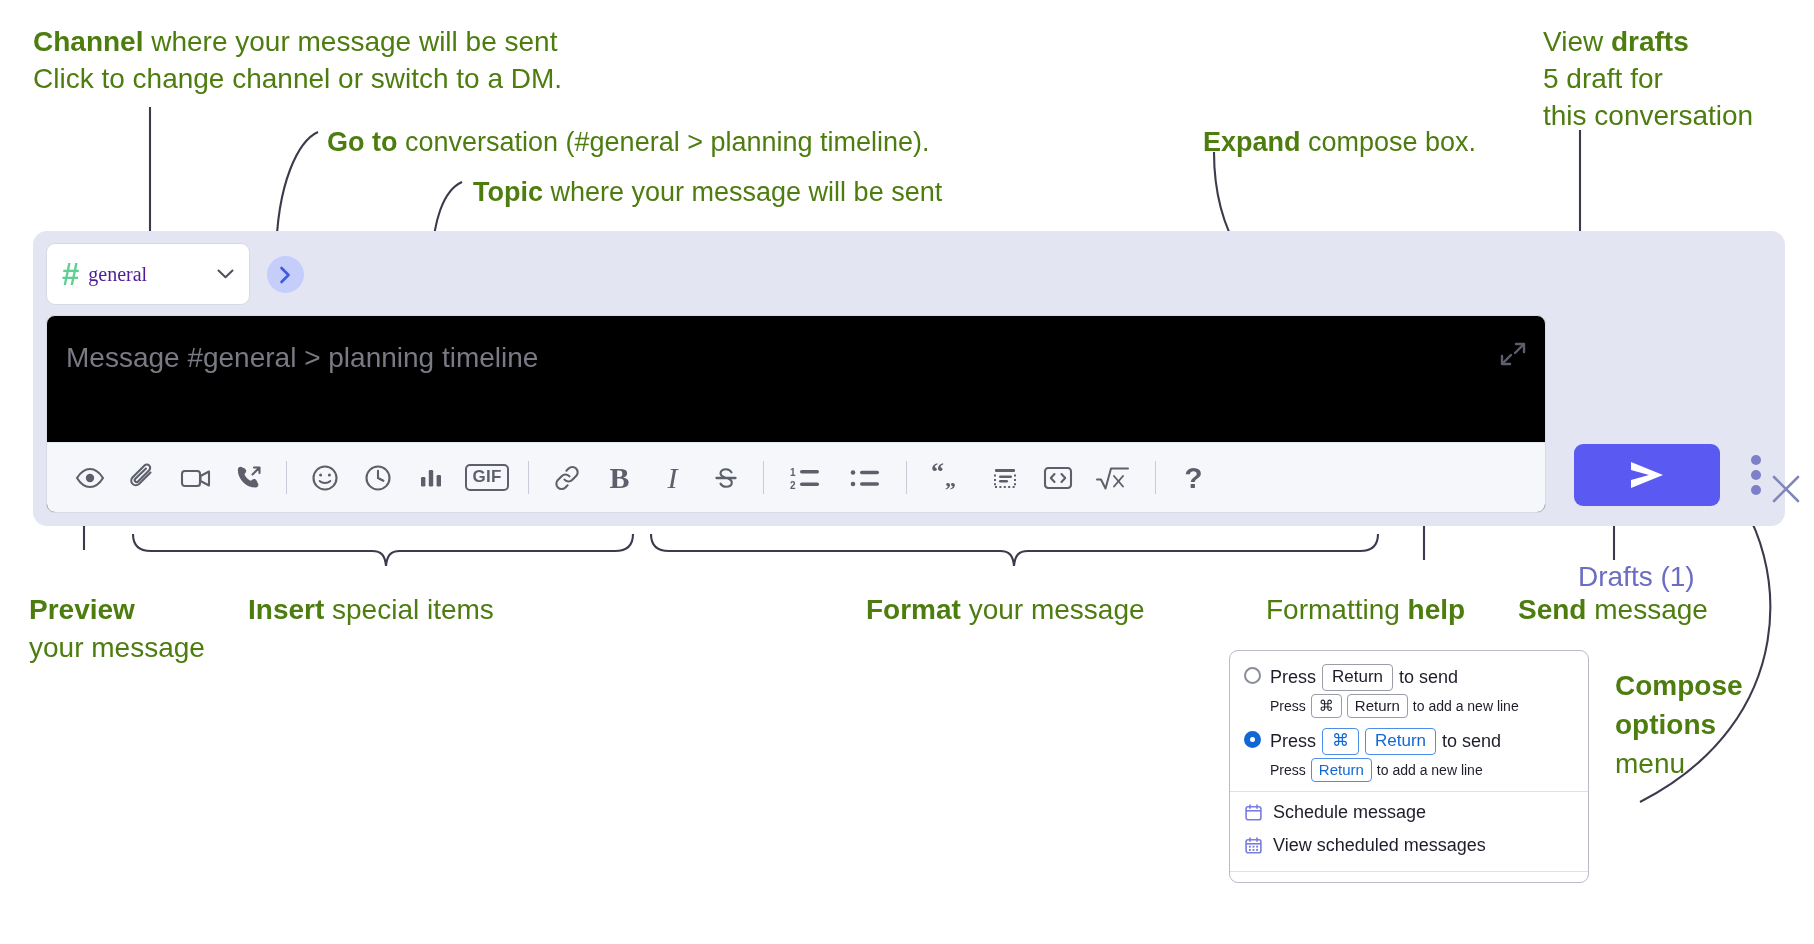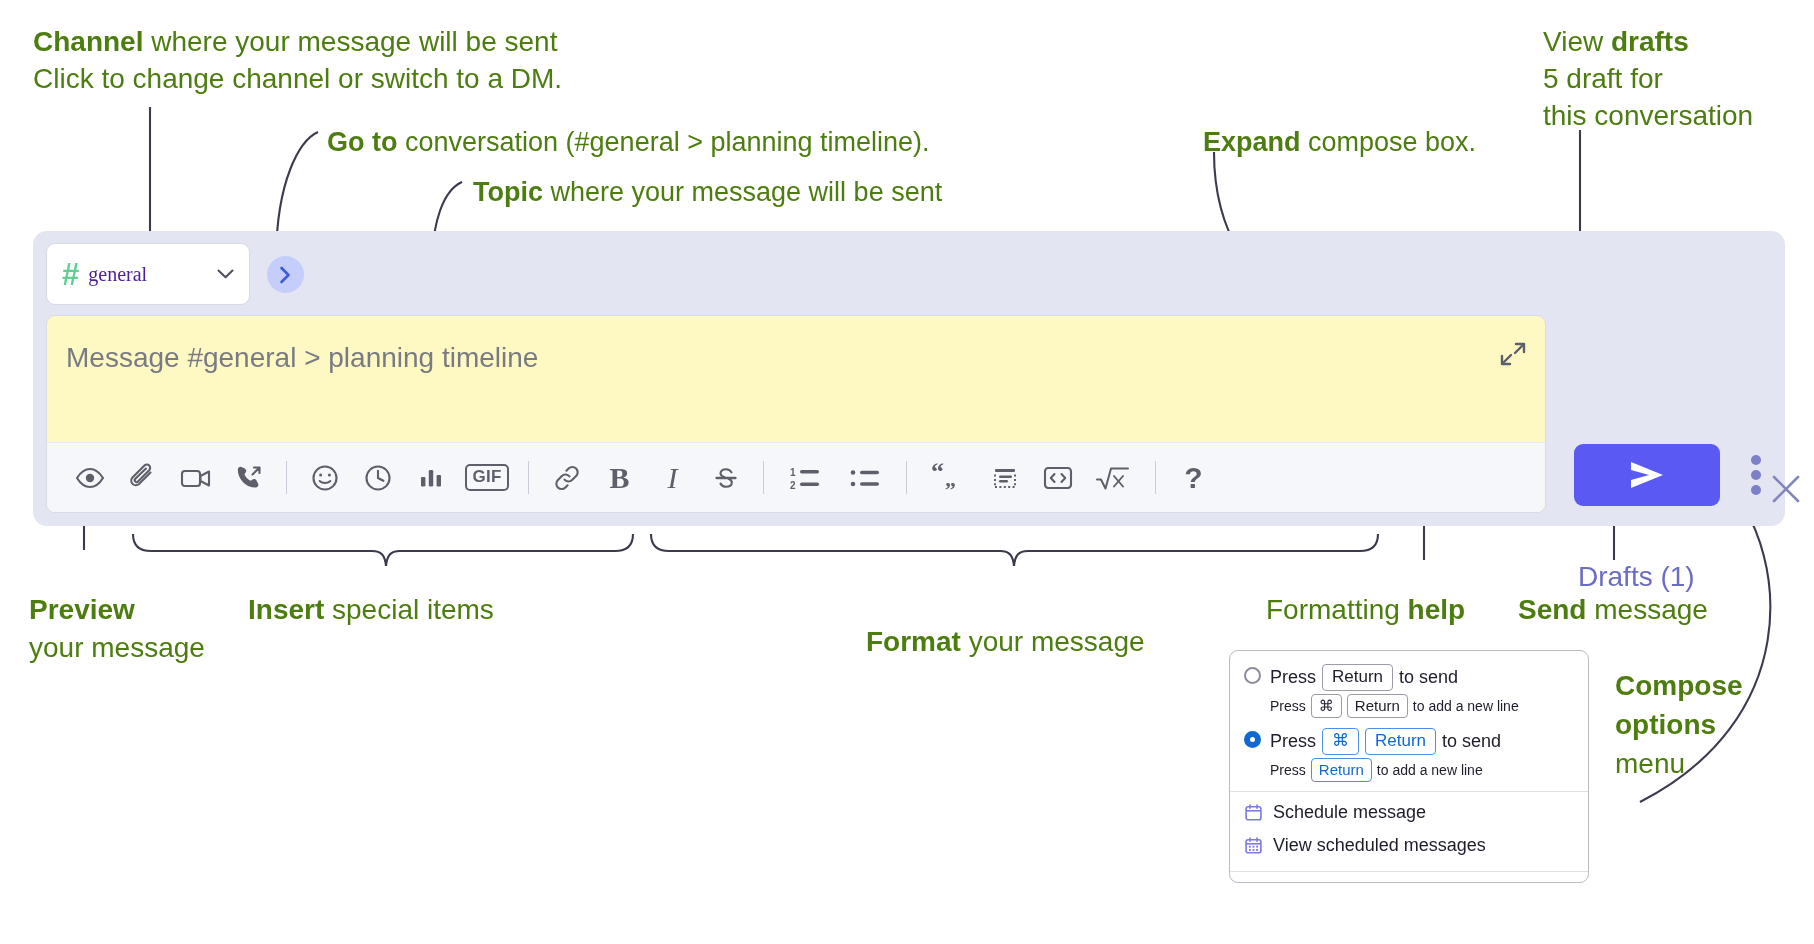--- a/index.html
+++ b/index.html
@@ -59,21 +59,21 @@
     background: #fff; border: 1px solid #d7dae6; border-radius: 9px;
     display: flex; align-items: center; padding: 0 12px 0 18px;
   }
   .topic-field .val { font-size: 28px; color: #1d1d2b; flex: 1; }
   .clear-x { width: 34px; height: 34px; cursor: pointer; }
 
   
   .msg-card {
     position: absolute; left: 0; top: 72px;
     width: 1500px; height: 198px;
-    background: #fef9c3; border: 1px solid #d9dce7; border-radius: 9px;
+    background: #000000; border: 1px solid #d9dce7; border-radius: 9px;
     overflow: hidden;
   }
   .msg-placeholder {
     position: absolute; left: 19px; top: 26px;
     font-size: 28px; color: #797a84;
   }
   .expand-btn { position: absolute; right: 16px; top: 22px; width: 32px; height: 32px; cursor: pointer; }
 
   .toolbar {
     position: absolute; left: 0; right: 0; bottom: 0; height: 70px;
@@ -170,21 +170,21 @@
 
   <div class="anno t28" style="left:29px; top:592px;">
     <span class="b">Preview</span>
   </div>
   <div class="anno t28" style="left:29px; top:630px;">your message</div>
 
   <div class="anno t28" style="left:248px; top:592px;">
     <span class="b">Insert</span><span> special items</span>
   </div>
 
-  <div class="anno t28" style="left:866px; top:592px;margin-top:32px;">
+  <div class="anno t28" style="left:866px; top:592px;">
     <span class="b">Format</span><span> your message</span>
   </div>
 
   <div class="anno t28" style="left:1266px; top:592px;">
     <span>Formatting </span><span class="b">help</span>
   </div>
 
   <div class="anno t28" style="left:1518px; top:592px;">
     <span class="b">Send</span><span> message</span>
   </div>

